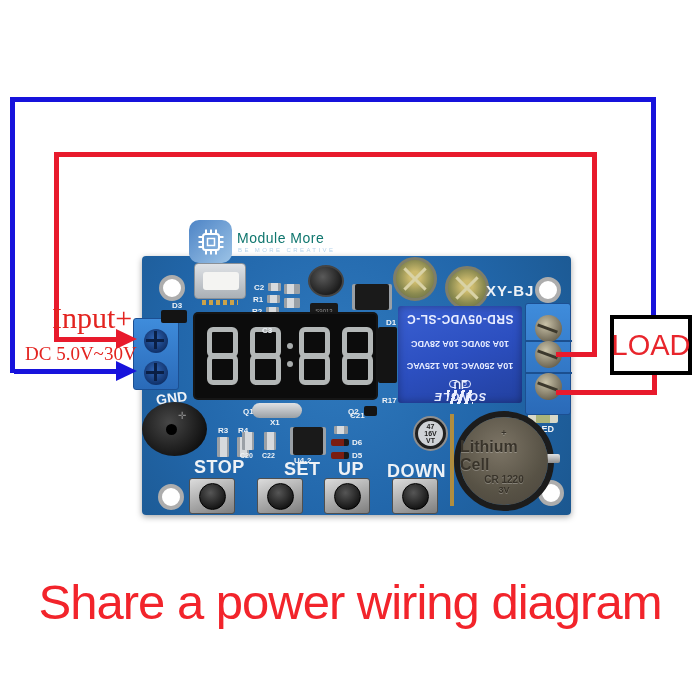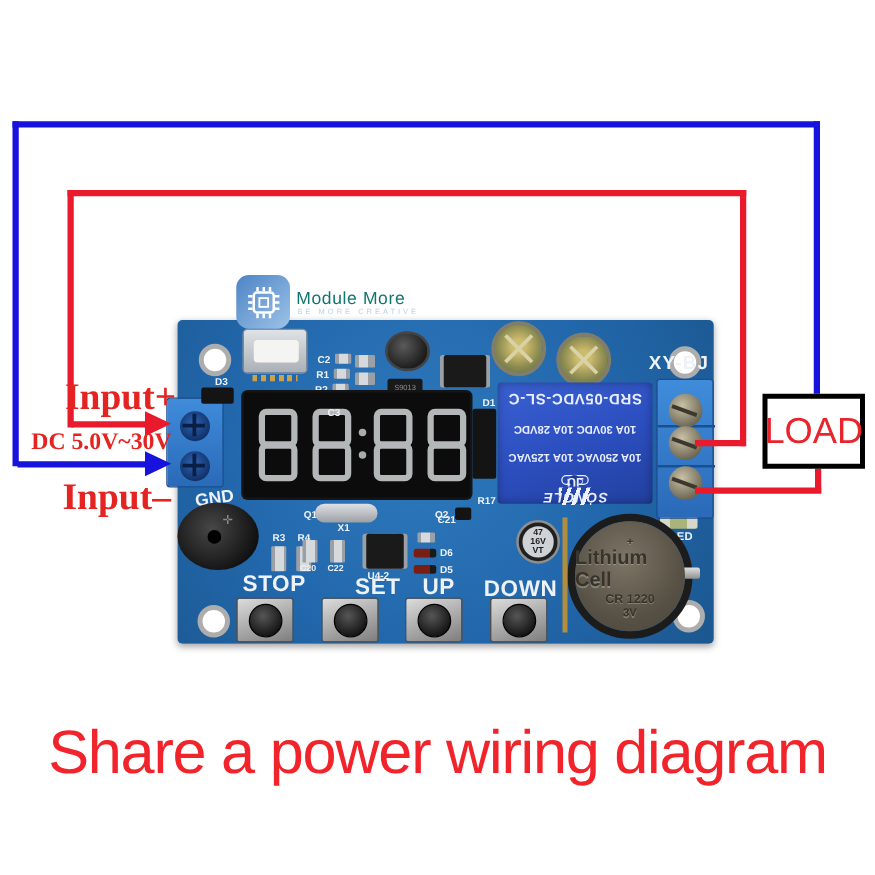--- a/index.html
+++ b/index.html
@@ -28,21 +28,21 @@
   #w-red-load-h{left:556px;top:390px;width:101px;height:5px;}
   #w-red-load-v{left:652px;top:374px;width:5px;height:20px;}
 
   
   #load-box{position:absolute;z-index:22;left:610px;top:315px;width:82px;height:60px;
             box-sizing:border-box;border:4px solid #000;background:#fff;
             display:flex;align-items:center;justify-content:center;}
   #load-box span{color:#e8252c;font-size:29px;letter-spacing:0px;}
 
   
-  .ann{position:absolute;z-index:25;color:#e32420;font-family:"Liberation Serif",serif;font-weight:bold;white-space:nowrap;}
+  .ann{position:absolute;z-index:25;color:#e32420;font-family:"Liberation Serif",serif;font-weight:normal;white-space:nowrap;}
   #lbl-input-plus {left:52px;top:301px;font-size:30px;}
   #lbl-voltage    {left:25px;top:343px;font-size:19px;}
   #lbl-input-minus{left:50px;top:381px;font-size:30px;}
 
   
   #wm{position:absolute;z-index:15;left:189px;top:220px;width:180px;height:46px;}
   #wm-tile{position:absolute;left:0;top:0;width:43px;height:43px;border-radius:10px;
            background:linear-gradient(135deg,#4d84c6,#9cc3e6);display:flex;align-items:center;justify-content:center;}
   #wm-brand{position:absolute;left:48px;top:10px;font-size:14px;color:#0f766e;letter-spacing:.5px;}
   #wm-tag{position:absolute;left:49px;top:27px;font-size:6px;color:#b6d3ea;letter-spacing:2.4px;}
@@ -68,21 +68,21 @@
   #soic-top{left:213px;top:28px;width:34px;height:26px;}
   .ecap{border-radius:50%;border:3px solid #7e7e6a;
         background:radial-gradient(circle at 50% 45%,#cdbb6e 20%,#8a8a50 60%,#5d6640 100%);}
   .ecap i{position:absolute;left:50%;top:50%;width:30px;height:3px;background:#d9d2a6;transform:translate(-50%,-50%) rotate(45deg);}
   .ecap b{position:absolute;left:50%;top:50%;width:30px;height:3px;background:#d9d2a6;transform:translate(-50%,-50%) rotate(-45deg);}
   #cap1{left:251px;top:1px;width:44px;height:44px;}
   #cap2{left:303px;top:10px;width:44px;height:44px;}
 
   .sk{color:#eef2f6;font-family:"Liberation Sans",sans-serif;white-space:nowrap;}
   .sk8{font-size:8px;font-weight:bold;}
-  #lbl-xybj{left:344px;top:26px;font-size:15px;font-weight:bold;letter-spacing:1px;margin-left:33px;}
+  #lbl-xybj{left:344px;top:26px;font-size:15px;font-weight:bold;letter-spacing:1px;}
   #lbl-nc{left:388px;top:46px;font-size:13px;font-weight:bold;z-index:1;}
 
   
   #relay{left:256px;top:50px;width:124px;height:97px;border-radius:3px;z-index:2;
          background:linear-gradient(160deg,#3a60d2 0%,#2c4fc0 50%,#22409f 100%);
          box-shadow:inset 0 0 8px rgba(0,0,0,.35);}
   #relay-inner{left:0;top:0;width:124px;height:97px;transform:rotate(180deg);
                display:flex;flex-direction:column;align-items:center;justify-content:space-between;
                padding:6px 4px;color:#e8edff;}
   #relay-inner > div{position:static;display:flex;align-items:center;justify-content:center;gap:4px;white-space:nowrap;}
@@ -400,16 +400,15 @@
   <div class="arrow ared" id="w-red-arrow"></div>
   <div class="wire wred" id="w-red-load-h"></div>
   <div class="wire wred" id="w-red-load-v"></div>
 
   <div id="load-box">
     <span>LOAD</span>
   </div>
 
   <div class="ann" id="lbl-input-plus">Input+</div>
   <div class="ann" id="lbl-voltage">DC 5.0V~30V</div>
-  <div class="ann" id="lbl-input-minus">Input–</div>
 
   <div id="caption">Share a power wiring diagram</div>
 </div>
 
 </body></html>

